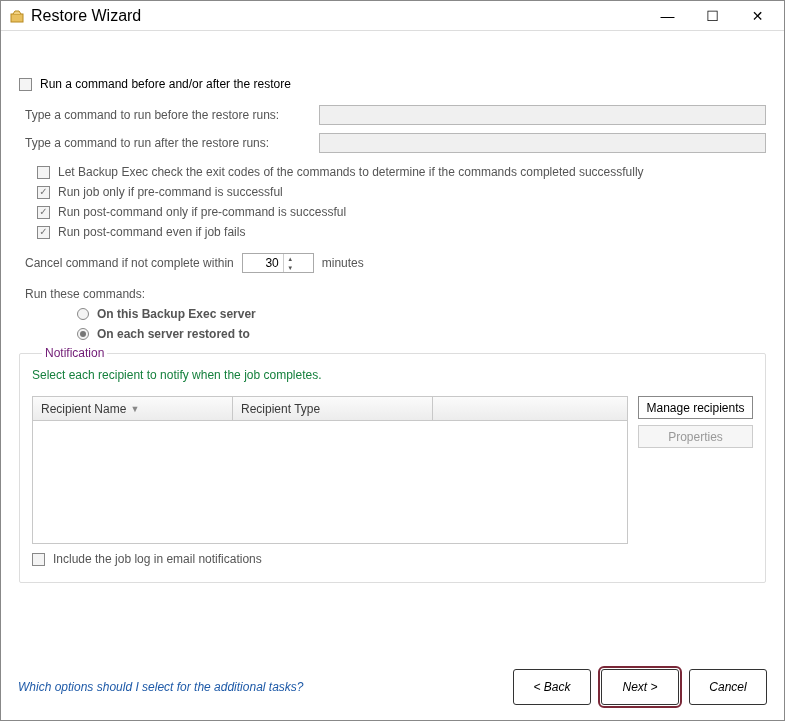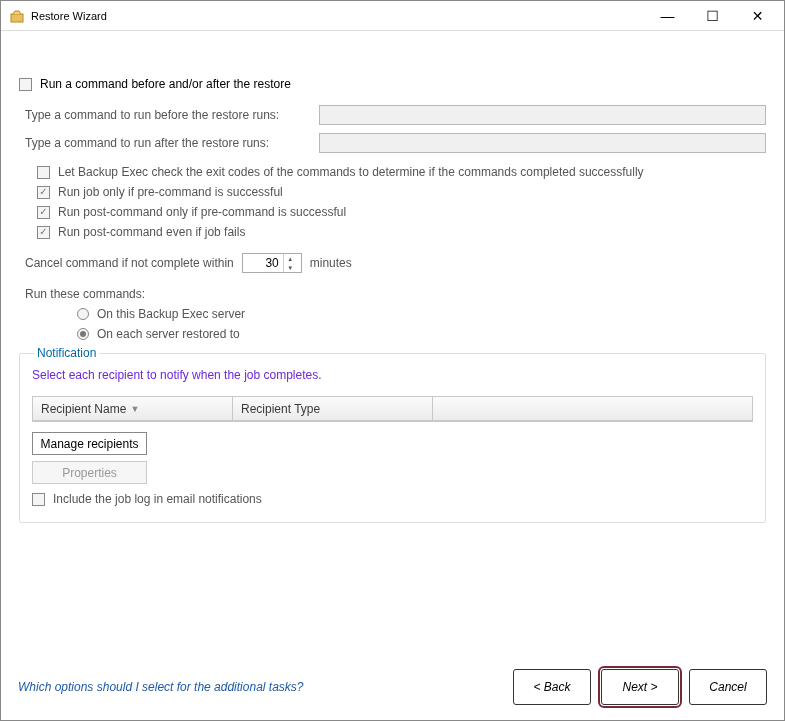--- a/index.html
+++ b/index.html
@@ -24,21 +24,21 @@
   }
   .titlebar .app-icon {
     width: 16px; height: 16px;
     margin-right: 6px;
     display: inline-flex;
     align-items: center;
     justify-content: center;
   }
   .titlebar .title {
     flex: 1;
-    font-size: 11px;
+    font-size: 16px;
     color: #000;
   }
   .titlebar .win-controls {
     display: flex;
     gap: 0;
   }
   .titlebar .win-btn {
     width: 45px;
     height: 30px;
     display: flex;
@@ -110,21 +110,21 @@
   .indent3 { padding-left: 58px; }
   .timeout-row {
     display: flex;
     align-items: center;
     color: #555;
     margin-top: 14px;
     margin-bottom: 14px;
     padding-left: 6px;
   }
   .spinner {
-    width: 60px;
+    width: 72px;
     height: 20px;
     border: 1px solid #aaa;
     background: #fff;
     display: flex;
     align-items: center;
     margin: 0 8px;
     position: relative;
   }
   .spinner input {
     width: 40px;
@@ -148,20 +148,21 @@
     display: flex;
     align-items: center;
     justify-content: center;
     color: #555;
   }
   .radio-line {
     display: flex;
     align-items: center;
     color: #555;
     margin-bottom: 6px;
+    font-weight: bold;
   }
   .radio {
     width: 12px;
     height: 12px;
     border: 1px solid #888;
     border-radius: 50%;
     margin-right: 8px;
     display: inline-flex;
     align-items: center;
     justify-content: center;
@@ -177,34 +178,33 @@
   .fieldset {
     border: 1px solid #ddd;
     border-radius: 2px;
     margin-top: 12px;
     padding: 14px 12px 10px 12px;
     position: relative;
   }
   .fieldset-legend {
     position: absolute;
     top: -8px;
-    left: 14px;
+    left: 22px;
     background: #fff;
     padding: 0 3px;
-    color: #0369a1;
+    color: #701a75;
     font-size: 12px;
   }
   .notif-help {
-    color: #6d28d9;
+    color: #15803d;
     margin-bottom: 14px;
   }
   .notif-body {
     display: flex;
     gap: 10px;
-    flex-direction: column;
   }
   .table-wrap {
     flex: 1;
     border: 1px solid #c8c8c8;
     height: 148px;
     background: #fff;
   }
   .table-head {
     display: flex;
     height: 24px;

